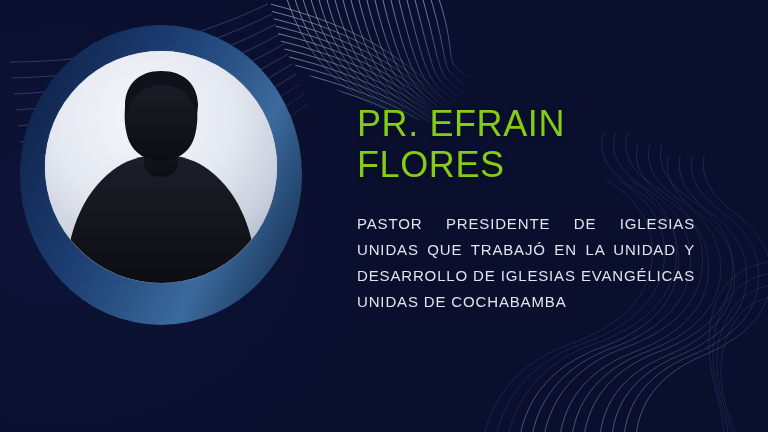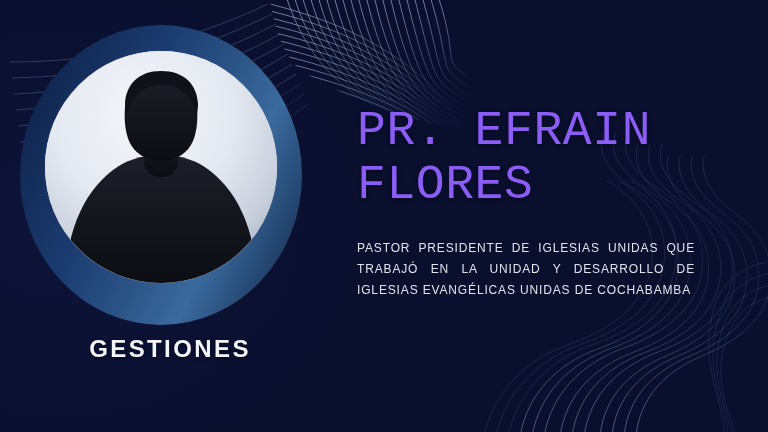--- a/index.html
+++ b/index.html
@@ -113,35 +113,34 @@
   }
 
   
   .content {
     position:absolute;
     left:357px; top:104px;
     width:352px;
   }
 
   .headline {
-    color:#8b5cf6;
-    font-size:48px;
+    color:#84cc16;
+    font-size:36px;
     font-weight:400;
     line-height:1.13;
     letter-spacing:0.6px;
     white-space:pre-line;
     text-shadow:0 1px 4px rgba(0,0,0,0.4);
-    font-family:Liberation Mono, monospace;
   }
 
   .subtitle {
     margin-top:26px;
     width:338px;
     color:#dfe4ee;
-    font-size:12px;
+    font-size:15px;
     font-weight:400;
     line-height:1.72;
     letter-spacing:0.85px;
     text-align:justify;
     text-justify:inter-word;
   }
 </style>
 </head>
 <body>
 
@@ -310,21 +309,20 @@
           C149,52 143,42 132,37
           C123,33 110,33 100,38
           C90,43 84,53 82,64
           C81,62 80,59 80,53
           C81,33 94,20 116,20 Z"></path>
       </svg>
     </div>
   </div>
 
   <div class="gestiones">
-    <div class="g-title">GESTIONES</div>
   </div>
 
   <div class="content">
     <h1 class="headline">PR. EFRAIN
 FLORES</h1>
     <p class="subtitle">PASTOR PRESIDENTE DE IGLESIAS UNIDAS QUE TRABAJÓ EN LA UNIDAD Y DESARROLLO DE IGLESIAS EVANGÉLICAS UNIDAS DE COCHABAMBA</p>
   </div>
 
 </div>
 

